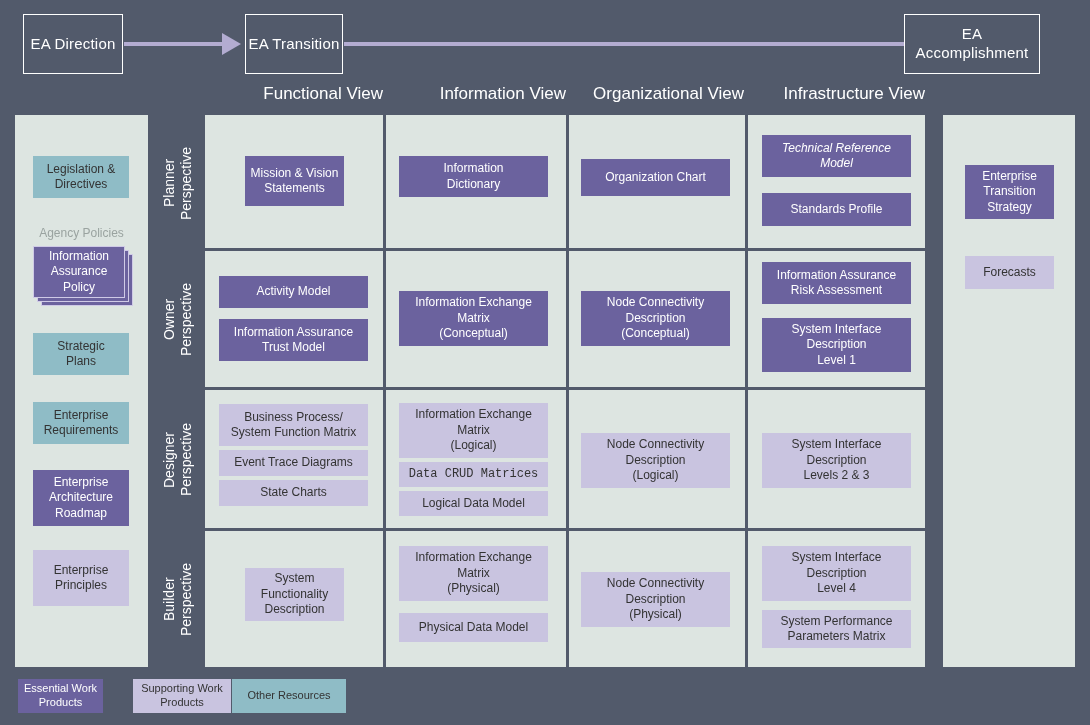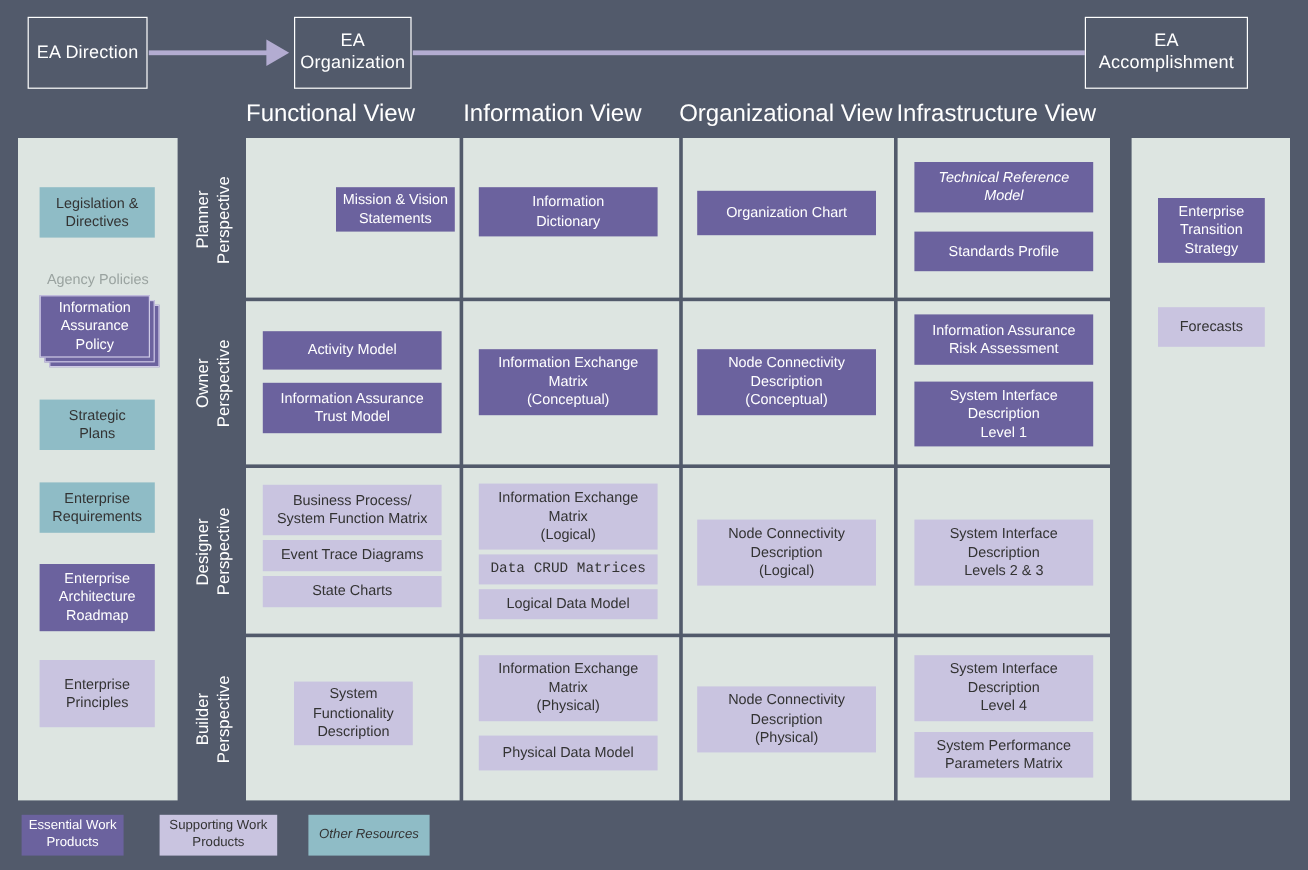--- a/index.html
+++ b/index.html
@@ -49,22 +49,22 @@
   #arrow1-line { left: 124px; top: 42px; width: 102px; }
   #arrow1-head { left: 222px; top: 33px; }
   #arrow2-line { left: 344px; top: 42px; width: 575px; }
   #arrow2-head { left: 917px; top: 33px; }
 
   
   .col-header {
     position: absolute;
     top: 84px;
     color: #ffffff;
-    font-size: 20px;
-    text-align: left;
+    font-size: 17px;
+    text-align: right;
     white-space: nowrap;
   }
 
   
   .panel {
     position: absolute;
     background: #dde5e1;
   }
   
   #left-col  { left: 15px;  top: 115px; width: 133px; height: 552px; }
@@ -149,21 +149,21 @@
 <body>
 
 <div id="canvas">
 
   <div class="flow-box" id="ea-direction">EA
 Direction</div>
   <div class="arrow-line" id="arrow1-line"></div>
   <div class="arrow-head" id="arrow1-head"></div>
 
   <div class="flow-box" id="ea-description">EA
-Organization</div>
+Transition</div>
   <div class="arrow-line" id="arrow2-line"></div>
   <div class="arrow-head" id="arrow2-head"></div>
 
   <div class="flow-box" id="ea-accomplishment">EA
 Accomplishment</div>
 
   <div class="col-header" style="left:205px;width:178px;">Functional View</div>
   <div class="col-header" style="left:386px;width:180px;">Information View</div>
   <div class="col-header" style="left:566px;width:178px;">Organizational View</div>
   <div class="col-header" style="left:747px;width:178px;">Infrastructure View</div>
@@ -199,21 +199,21 @@
   <div class="persp-label" style="left:155px;top:118px;width:46px;height:130px;">Planner
 Perspective</div>
   <div class="persp-label" style="left:155px;top:253px;width:46px;height:133px;">Owner
 Perspective</div>
   <div class="persp-label" style="left:155px;top:391px;width:46px;height:137px;">Designer
 Perspective</div>
   <div class="persp-label" style="left:155px;top:533px;width:46px;height:132px;">Builder
 Perspective</div>
 
   <div class="cell" style="left:205px;top:115px;width:178px;height:133px;">
-    <div class="prod essential" style="left:40px;top:41px;width:99px;height:37px;margin-left:35px;">Mission &amp; Vision
+    <div class="prod essential" style="left:40px;top:41px;width:99px;height:50px;">Mission &amp; Vision
 Statements</div>
   </div>
   <div class="cell" style="left:386px;top:115px;width:180px;height:133px;">
     <div class="prod essential" style="left:13px;top:41px;width:149px;height:41px;">Information
 Dictionary</div>
   </div>
   <div class="cell" style="left:569px;top:115px;width:176px;height:133px;">
     <div class="prod essential" style="left:12px;top:44px;width:149px;height:37px;">Organization Chart</div>
   </div>
   <div class="cell" style="left:748px;top:115px;width:177px;height:133px;">
@@ -297,15 +297,15 @@
     <div class="prod essential" style="left:22px;top:50px;width:89px;height:54px;">Enterprise
 Transition
 Strategy</div>
     <div class="prod supporting" style="left:22px;top:141px;width:89px;height:33px;">Forecasts</div>
   </div>
 
   <div class="legend-item essential" style="left:18px;top:679px;width:85px;">Essential Work
 Products</div>
   <div class="legend-item supporting" style="left:133px;top:679px;width:98px;">Supporting Work
 Products</div>
-  <div class="legend-item other" style="left:257px;top:679px;width:101px;font-style:italic;">Other Resources</div>
+  <div class="legend-item other" style="left:232px;top:679px;width:114px;">Other Resources</div>
 
 </div>
 
 </body></html>

